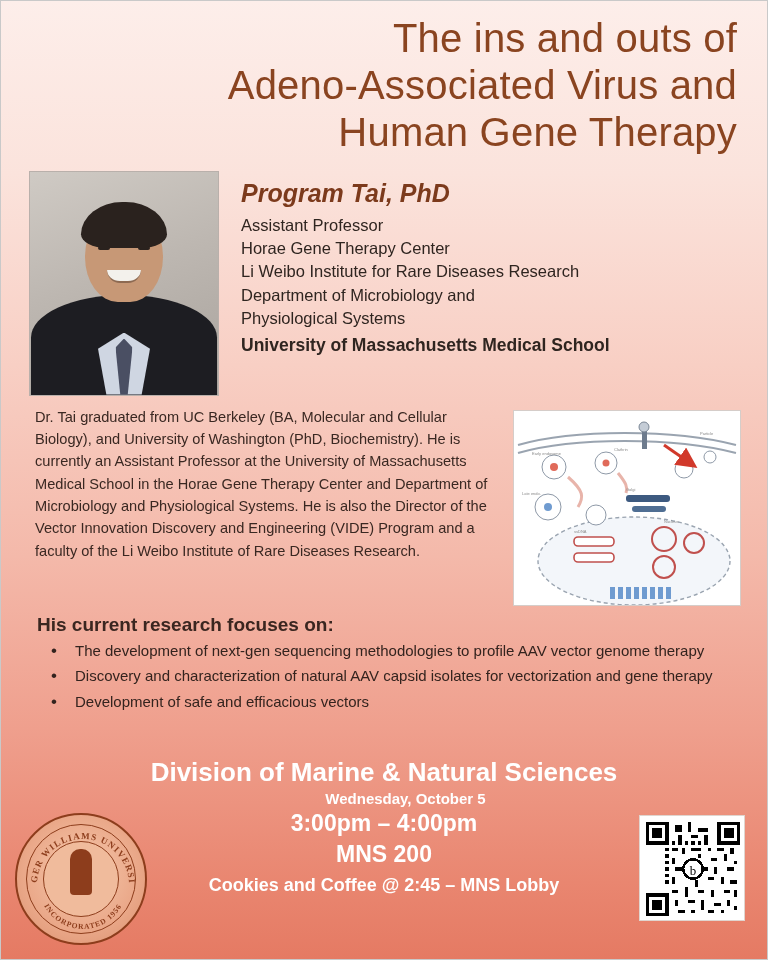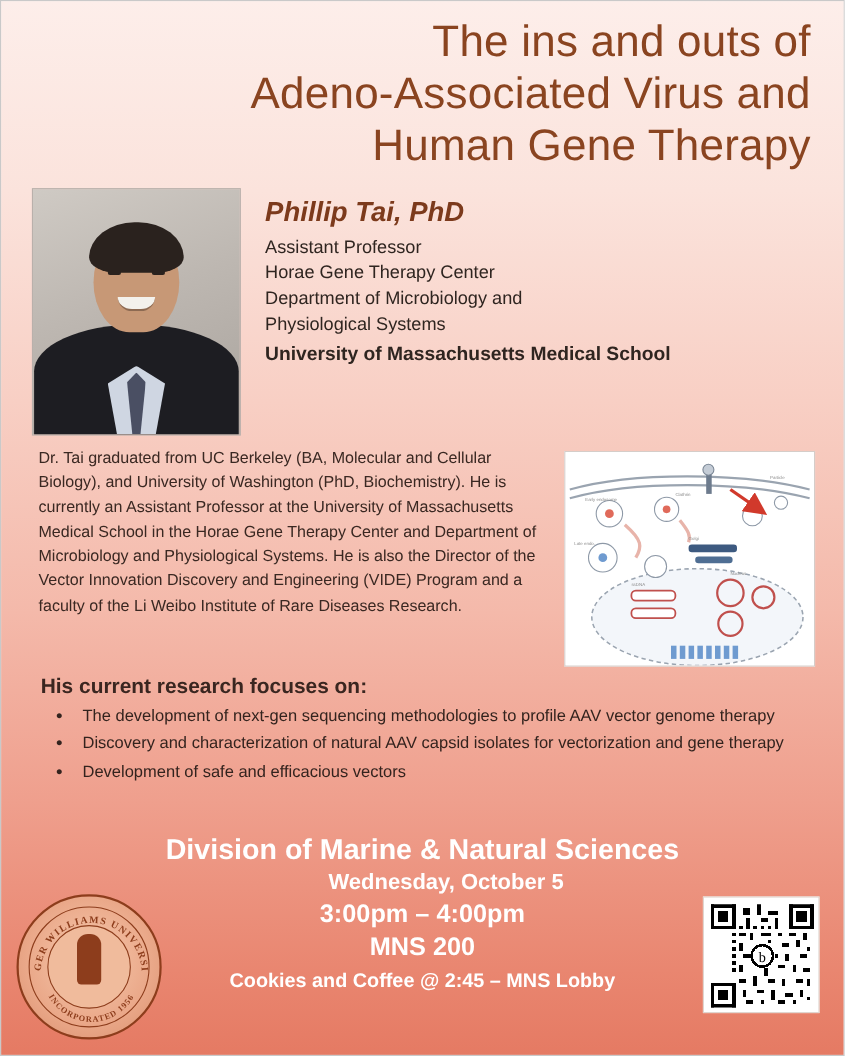--- a/index.html
+++ b/index.html
@@ -199,21 +199,21 @@
   
   .footer {
     position: absolute;
     left: 0; right: 0; bottom: 16px;
     height: 196px;
     text-align: center;
     color: #ffffff;
     padding-top: 10px;
   }
   .footer .f1 { font-size: 26px; font-weight: bold; line-height: 1.22; }
-  .footer .f2 { font-size: 20px; font-weight: bold; line-height: 1.30; padding-left: 43px; }
+  .footer .f2 { font-size: 15px; font-weight: bold; line-height: 1.30; padding-left: 43px; }
   .footer .f3 { font-size: 23px; font-weight: bold; line-height: 1.32; }
   .footer .f4 { font-size: 23px; font-weight: bold; line-height: 1.32; }
   .footer .f5 { font-size: 18px; font-weight: bold; line-height: 1.4; padding-top: 4px; }
 
   
   .seal {
     position: absolute;
     left: 14px;
     bottom: 14px;
     width: 132px;
@@ -276,23 +276,24 @@
       <div class="shirt"></div>
       <div class="tie"></div>
       <div class="head"></div>
       <div class="hair"></div>
       <div class="eye l"></div>
       <div class="eye r"></div>
       <div class="smile"></div>
     </div>
 
     <div class="speaker-info">
-      <div class="speaker-name">Phillip Tai, PhD</div>
+      <div class="speaker-name">Program Tai, PhD</div>
       <div class="speaker-line">Assistant Professor</div>
       <div class="speaker-line">Horae Gene Therapy Center</div>
+      <div class="speaker-line">Li Weibo Institute for Rare Diseases Research</div>
       <div class="speaker-line">Department of Microbiology and</div>
       <div class="speaker-line">Physiological Systems</div>
       <div class="speaker-line bold">University of Massachusetts Medical School</div>
     </div>
   </div>
 
   <div class="bio-row">
     <div class="bio">Dr. Tai graduated from UC Berkeley (BA, Molecular and Cellular Biology), and University of Washington (PhD, Biochemistry). He is currently an Assistant Professor at the University of Massachusetts Medical School in the Horae Gene Therapy Center and Department of Microbiology and Physiological Systems.  He is also the Director of the Vector Innovation Discovery and Engineering (VIDE) Program and a faculty of the Li Weibo Institute of Rare Diseases Research.</div>
 
     <div class="figure">

